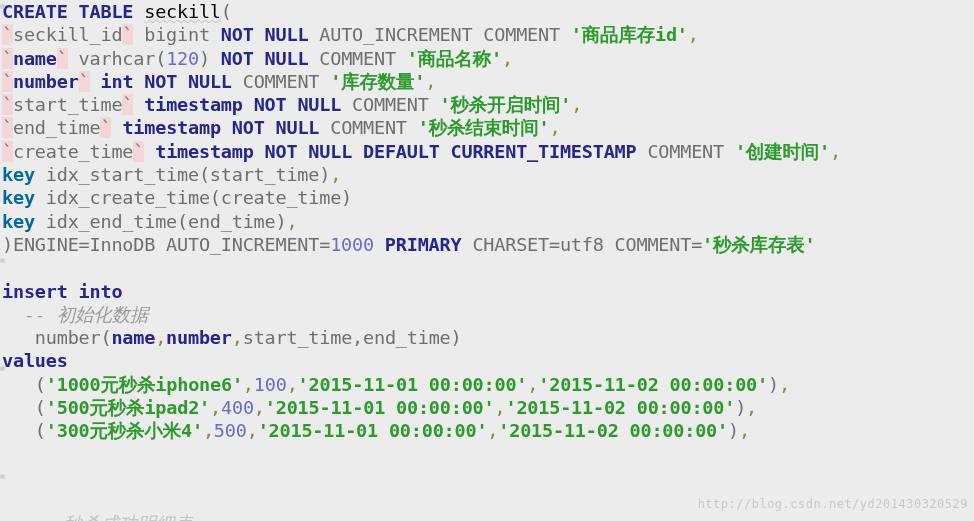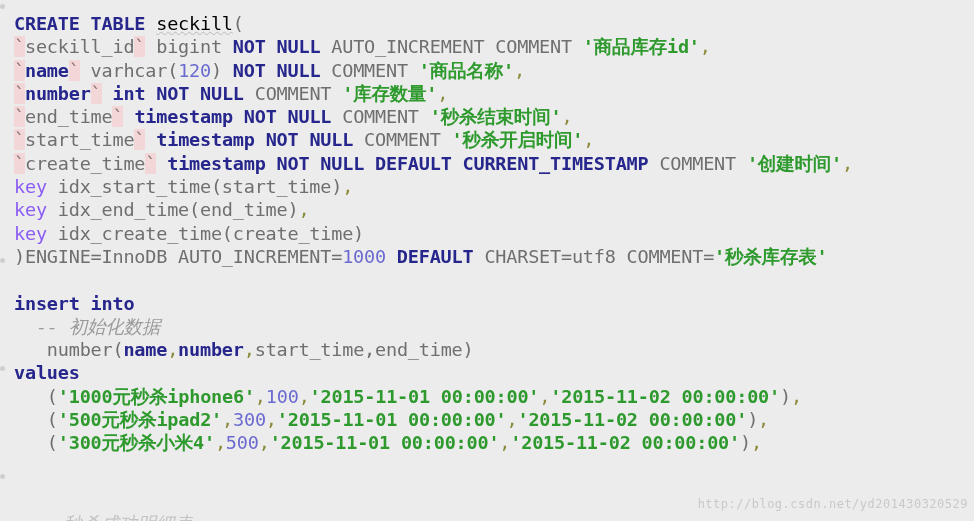--- a/index.html
+++ b/index.html
@@ -14,35 +14,35 @@
     background: #ececec;
     overflow: hidden;
     font-family: "DejaVu Sans Mono", "Liberation Mono", monospace;
   }
   .code-area {
     position: absolute;
     left: 0;
     top: 0;
     width: 974px;
     height: 521px;
-    padding: 12px;
+    padding: 0;
     box-sizing: border-box;
   }
   .line {
     height: 23.3px;
     line-height: 23.3px;
     white-space: pre;
     font-size: 18.5px;
     letter-spacing: -0.2px;
     padding-left: 2px;
     overflow: hidden;
   }
   
   .kw      { color: #26268c; font-weight: bold; }      
-  .kw2     { color: #8b5cf6; font-weight: normal; }      
+  .kw2     { color: #0369a1; font-weight: bold; }      
   .plain   { color: #6f6f6f; }                          
   .str     { color: #2e9a2e; font-weight: bold; margin-top: 23px; }       
   .num     { color: #6a6ad0; text-align: center; }                          
   .punc    { color: #8a8a3a; }                          
   .cmt     { color: #9a9a9a; font-style: italic; }      
   .tick    { background: #f3d7d8; color: #8a7070; }     
   .spell   {
     text-decoration: underline;
     text-decoration-style: wavy;
     text-decoration-color: #b9b9b9;
@@ -81,34 +81,34 @@
 </head>
 <body>
 
 <div id="screenshot">
 
   <div class="code-area">
       <div class="line"><span class="kw">CREATE TABLE</span><span class="plain"> </span><span class="spell">seckill</span><span class="plain">(</span></div>
       <div class="line"><span class="tick">`</span><span class="plain">seckill_id</span><span class="tick">`</span><span class="plain"> bigint </span><span class="kw">NOT NULL</span><span class="plain"> AUTO_INCREMENT COMMENT </span><span class="str">'商品库存id'</span><span class="punc">,</span></div>
       <div class="line"><span class="tick">`</span><span class="kw">name</span><span class="tick">`</span><span class="plain"> varhcar(</span><span class="num">120</span><span class="plain">) </span><span class="kw">NOT NULL</span><span class="plain"> COMMENT </span><span class="str">'商品名称'</span><span class="punc">,</span></div>
       <div class="line"><span class="tick">`</span><span class="kw">number</span><span class="tick">`</span><span class="plain"> </span><span class="kw">int NOT NULL</span><span class="plain"> COMMENT </span><span class="str">'库存数量'</span><span class="punc">,</span></div>
+      <div class="line"><span class="tick">`</span><span class="plain">start_time</span><span class="tick">`</span><span class="plain"> </span><span class="kw">timestamp NOT NULL</span><span class="plain"> COMMENT </span><span class="str">'秒杀开启时间'</span><span class="punc">,</span></div>
       <div class="line"><span class="tick">`</span><span class="plain">end_time</span><span class="tick">`</span><span class="plain"> </span><span class="kw">timestamp NOT NULL</span><span class="plain"> COMMENT </span><span class="str">'秒杀结束时间'</span><span class="punc">,</span></div>
-      <div class="line"><span class="tick">`</span><span class="plain">start_time</span><span class="tick">`</span><span class="plain"> </span><span class="kw">timestamp NOT NULL</span><span class="plain"> COMMENT </span><span class="str">'秒杀开启时间'</span><span class="punc">,</span></div>
       <div class="line"><span class="tick">`</span><span class="plain">create_time</span><span class="tick">`</span><span class="plain"> </span><span class="kw">timestamp NOT NULL DEFAULT CURRENT_TIMESTAMP</span><span class="plain"> COMMENT </span><span class="str">'创建时间'</span><span class="punc">,</span></div>
       <div class="line"><span class="kw2">key</span><span class="plain"> idx_start_time(start_time)</span><span class="punc">,</span></div>
+      <div class="line"><span class="kw2">key</span><span class="plain"> idx_create_time(create_time)</span></div>
       <div class="line"><span class="kw2">key</span><span class="plain"> idx_end_time(end_time)</span><span class="punc">,</span></div>
-      <div class="line"><span class="kw2">key</span><span class="plain"> idx_create_time(create_time)</span></div>
-      <div class="line"><span class="plain">)ENGINE=InnoDB AUTO_INCREMENT=</span><span class="num">1000</span><span class="plain"> </span><span class="kw">DEFAULT</span><span class="plain"> CHARSET=utf8 COMMENT=</span><span class="str">'秒杀库存表'</span></div>
+      <div class="line"><span class="plain">)ENGINE=InnoDB AUTO_INCREMENT=</span><span class="num">1000</span><span class="plain"> </span><span class="kw">PRIMARY</span><span class="plain"> CHARSET=utf8 COMMENT=</span><span class="str">'秒杀库存表'</span></div>
       <div class="line">&nbsp;</div>
       <div class="line"><span class="kw">insert into</span></div>
       <div class="line"><span class="plain">  </span><span class="cmt">-- 初始化数据</span></div>
       <div class="line"><span class="plain">   number(</span><span class="kw">name</span><span class="punc">,</span><span class="kw">number</span><span class="punc">,</span><span class="plain">start_time,end_time)</span></div>
       <div class="line"><span class="kw">values</span></div>
       <div class="line"><span class="plain">   (</span><span class="str">'1000元秒杀iphone6'</span><span class="punc">,</span><span class="num">100</span><span class="punc">,</span><span class="str">'2015-11-01 00:00:00'</span><span class="punc">,</span><span class="str">'2015-11-02 00:00:00'</span><span class="plain">)</span><span class="punc">,</span></div>
-      <div class="line"><span class="plain">   (</span><span class="str">'500元秒杀ipad2'</span><span class="punc">,</span><span class="num">300</span><span class="punc">,</span><span class="str">'2015-11-01 00:00:00'</span><span class="punc">,</span><span class="str">'2015-11-02 00:00:00'</span><span class="plain">)</span><span class="punc">,</span></div>
+      <div class="line"><span class="plain">   (</span><span class="str">'500元秒杀ipad2'</span><span class="punc">,</span><span class="num">400</span><span class="punc">,</span><span class="str">'2015-11-01 00:00:00'</span><span class="punc">,</span><span class="str">'2015-11-02 00:00:00'</span><span class="plain">)</span><span class="punc">,</span></div>
       <div class="line"><span class="plain">   (</span><span class="str">'300元秒杀小米4'</span><span class="punc">,</span><span class="num">500</span><span class="punc">,</span><span class="str">'2015-11-01 00:00:00'</span><span class="punc">,</span><span class="str">'2015-11-02 00:00:00'</span><span class="plain">)</span><span class="punc">,</span></div>
     </div>
 
   <div class="cutoff-line">-- 秒杀成功明细表</div>
 
   <div class="watermark">http://blog.csdn.net/yd201430320529</div>
 
 <div class="fold" style="top: 4px;"></div>
     <div class="fold" style="top: 258px;"></div>
     <div class="fold" style="top: 366px;"></div>

